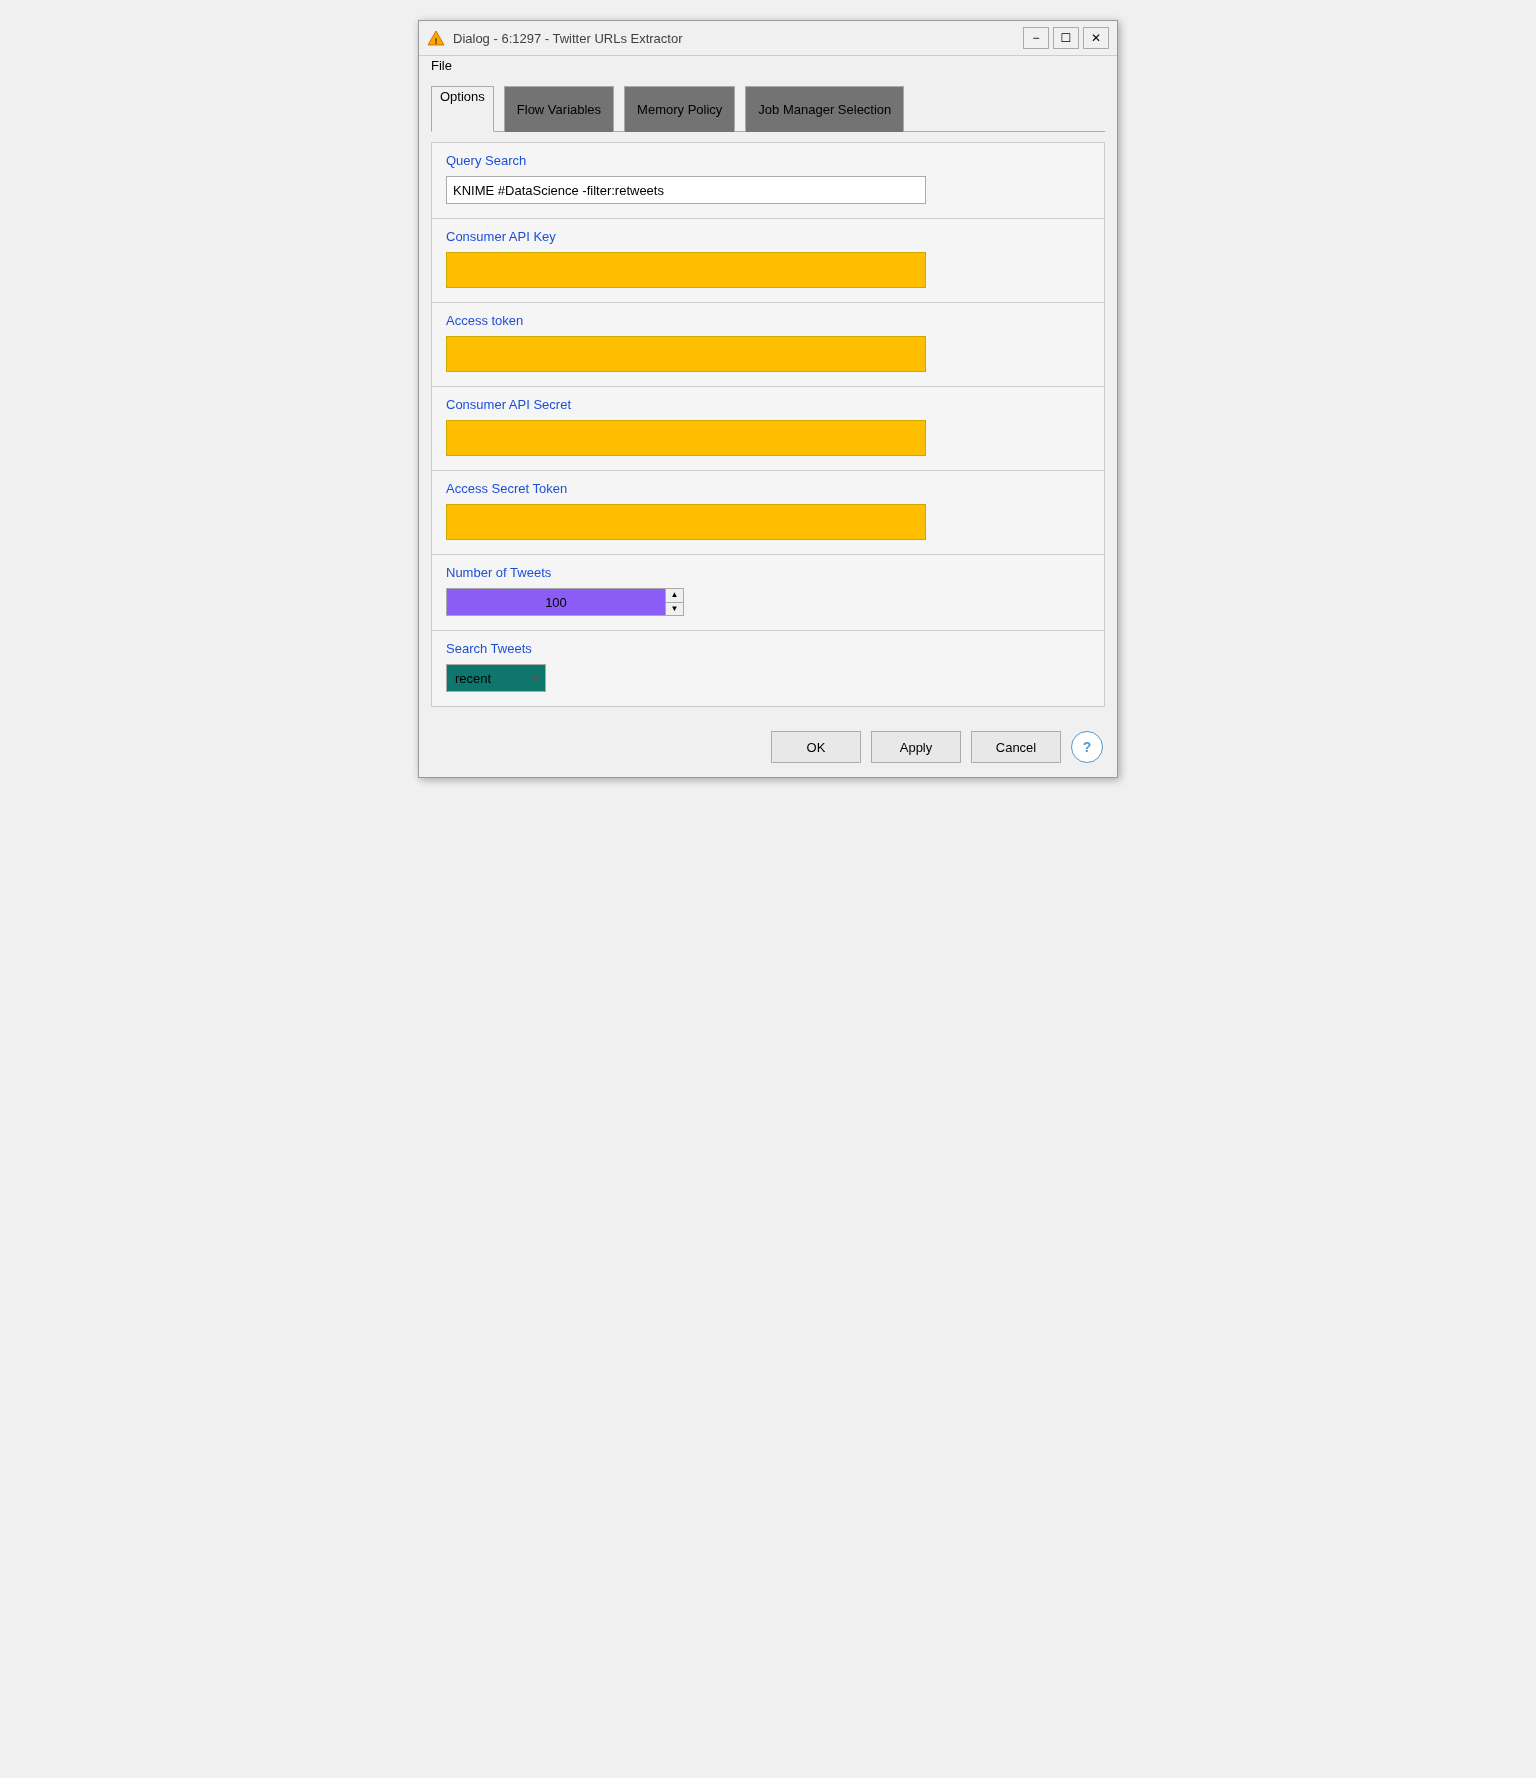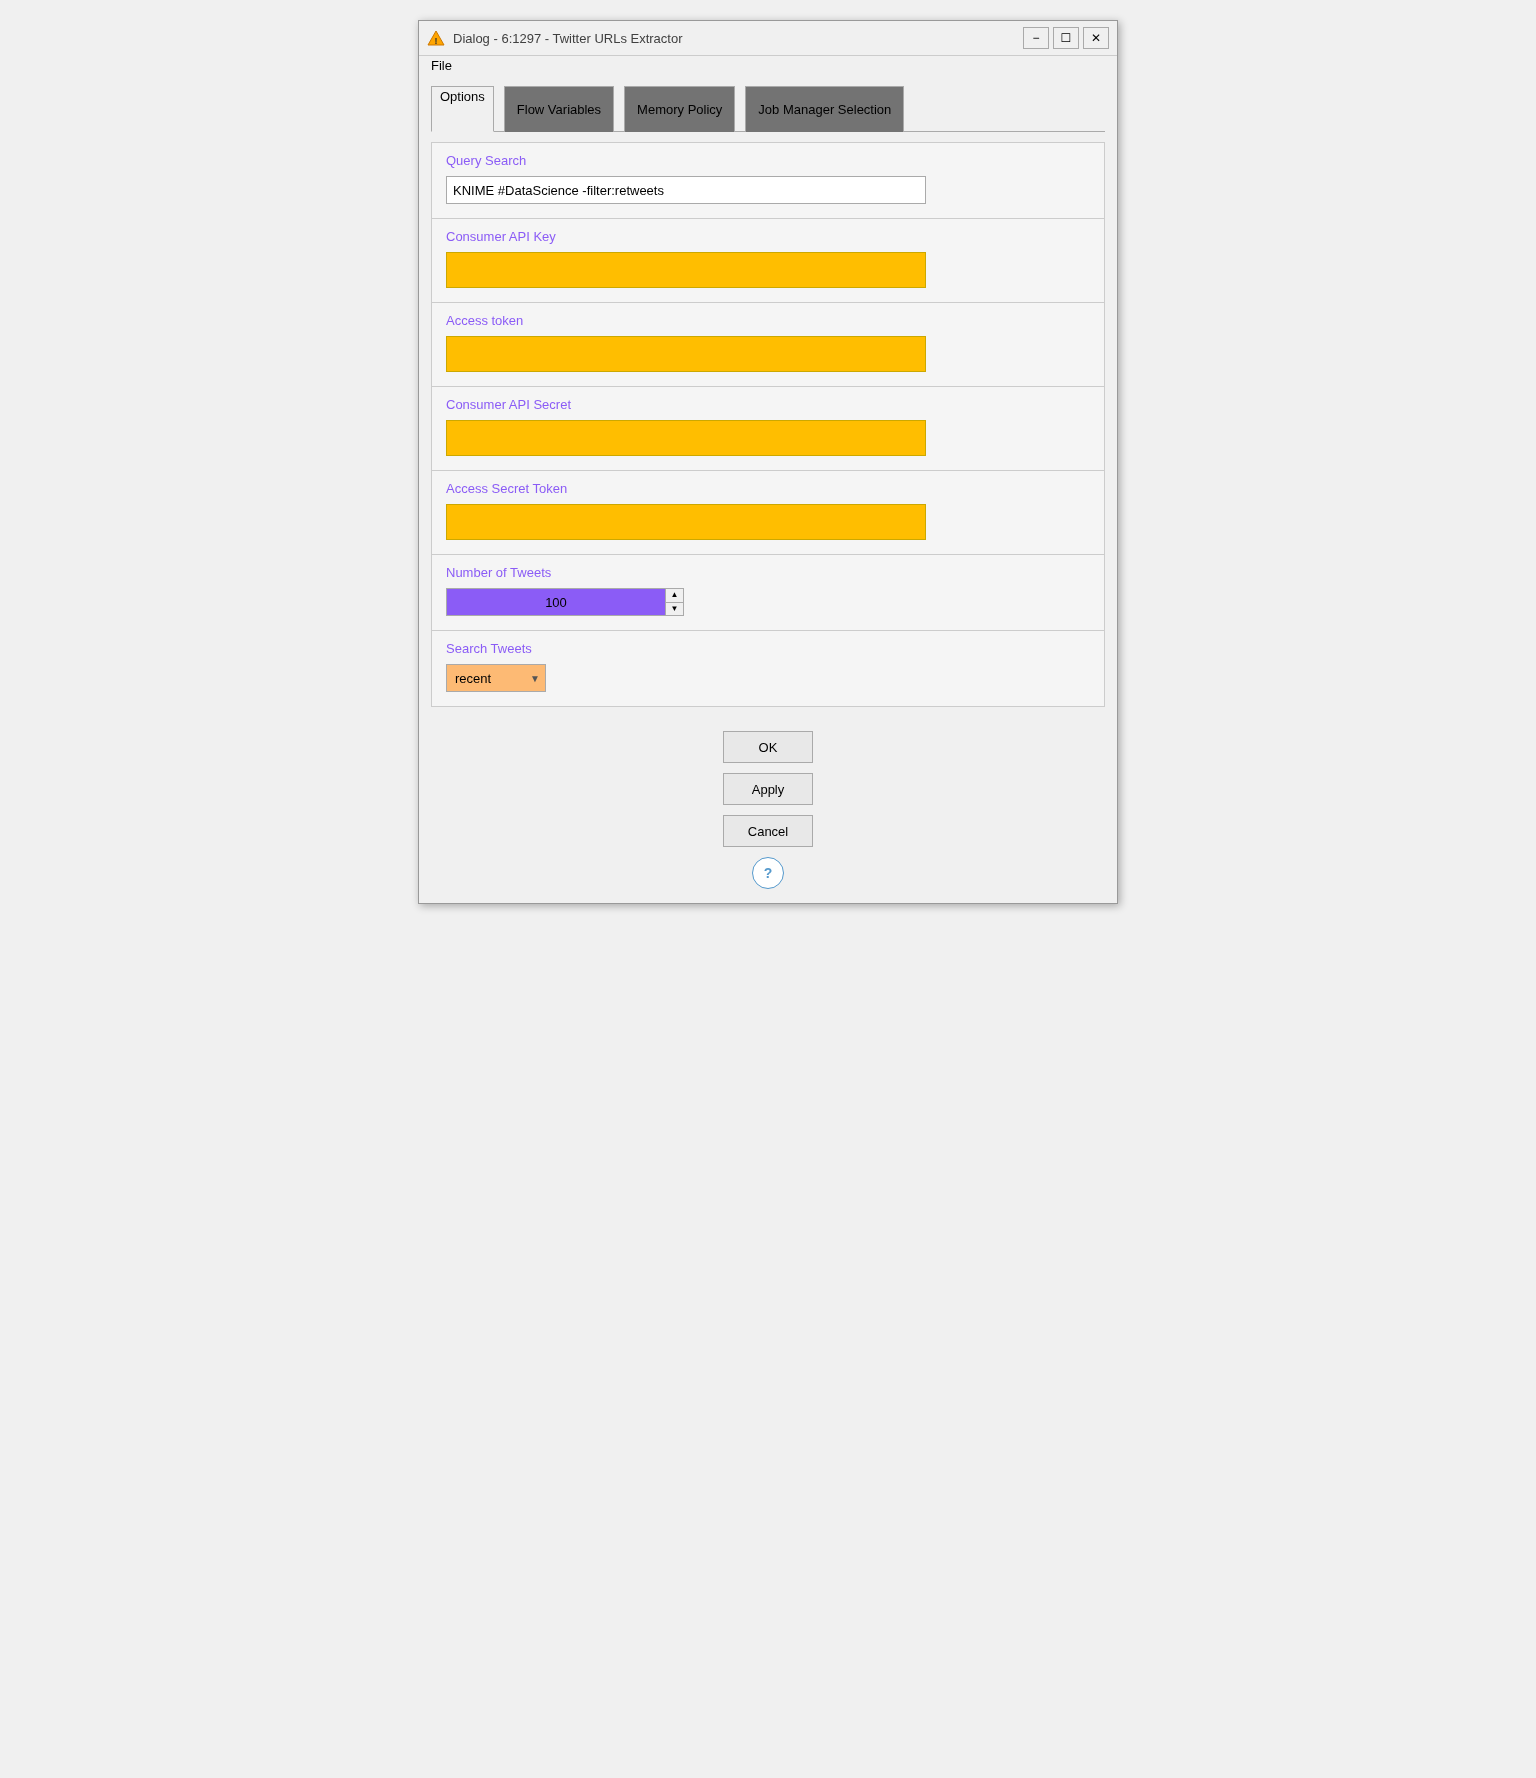--- a/index.html
+++ b/index.html
@@ -95,21 +95,21 @@
       border: 1px solid #ccc;
       background: #f5f5f5;
       margin-bottom: 0;
       padding: 10px 14px 14px 14px;
     }
     .section + .section {
       border-top: none;
     }
     .section-label {
       font-size: 13px;
-      color: #8b5cf6;
+      color: #1d4ed8;
       margin-bottom: 8px;
       font-weight: normal;
     }
     .text-input {
       width: 100%;
       max-width: 480px;
       padding: 4px 6px;
       border: 1px solid #aaa;
       background: #fff;
       font-size: 13px;
@@ -154,21 +154,21 @@
       justify-content: center;
       font-size: 8px;
       line-height: 1;
     }
     .spinbox-btn + .spinbox-btn {
       border-top: 1px solid #aaa;
     }
     .dropdown-select {
       padding: 4px 8px;
       border: 1px solid #aaa;
-      background: #fdba74;
+      background: #0f766e;
       font-size: 13px;
       height: 28px;
       min-width: 100px;
       cursor: pointer;
       appearance: none;
       -webkit-appearance: none;
       padding-right: 28px;
       position: relative;
     }
     .dropdown-wrapper {
@@ -184,21 +184,20 @@
       font-size: 10px;
       color: #555;
     }
     .footer {
       padding: 14px 14px;
       display: flex;
       justify-content: flex-end;
       align-items: center;
       gap: 10px;
       background: #f0f0f0;
-      flex-direction: column;
     }
     .footer-btn {
       min-width: 90px;
       height: 32px;
       border: 1px solid #aaa;
       background: #e8e8e8;
       font-size: 13px;
       cursor: pointer;
       padding: 0 16px;
     }

